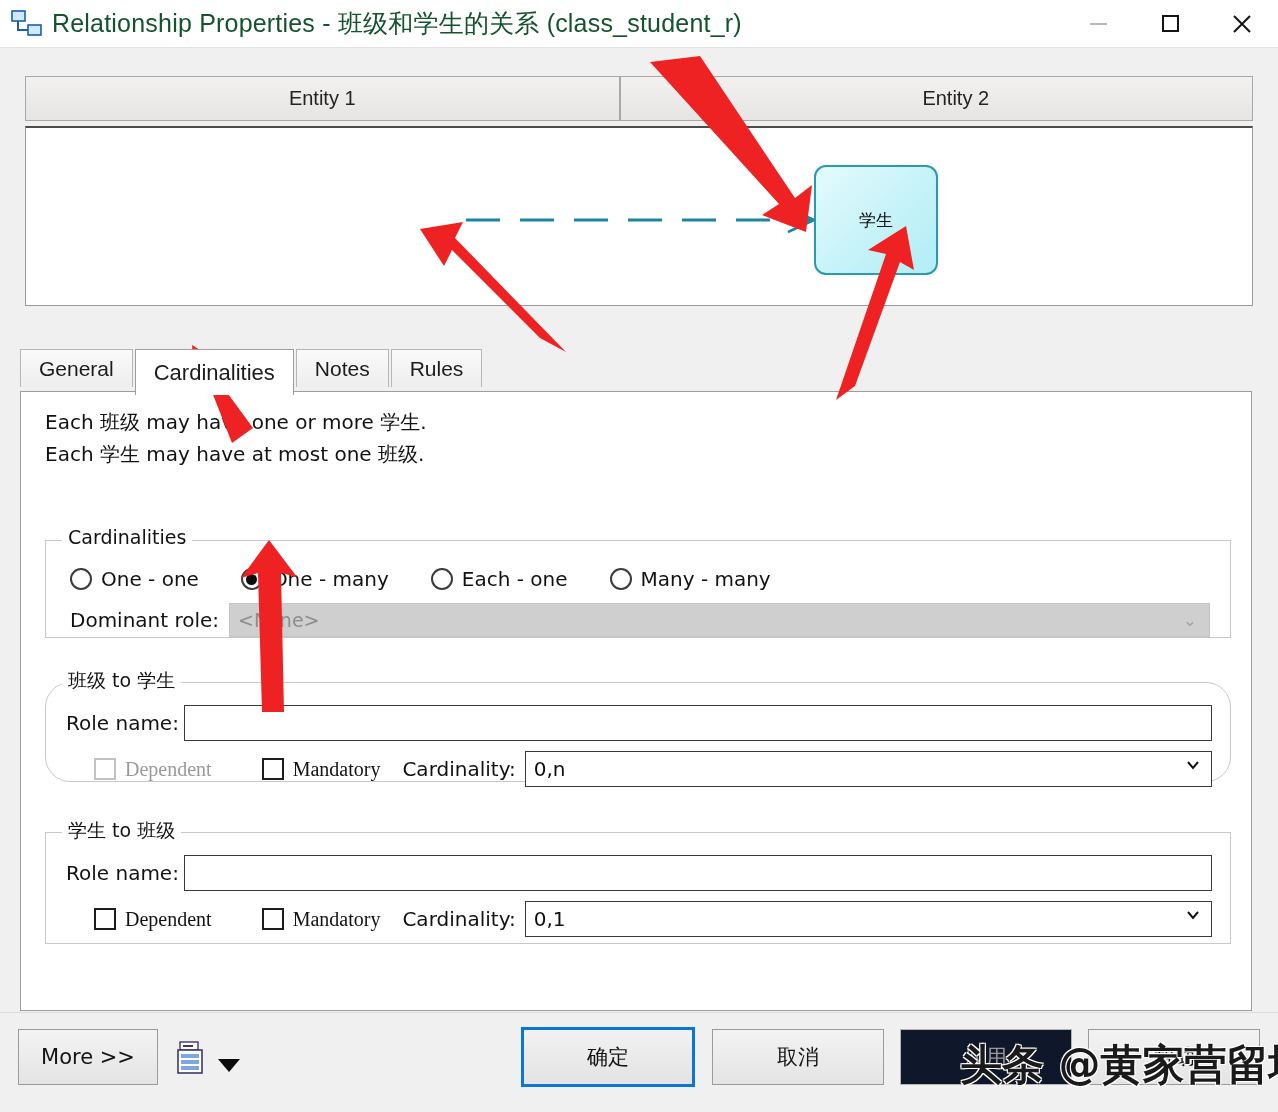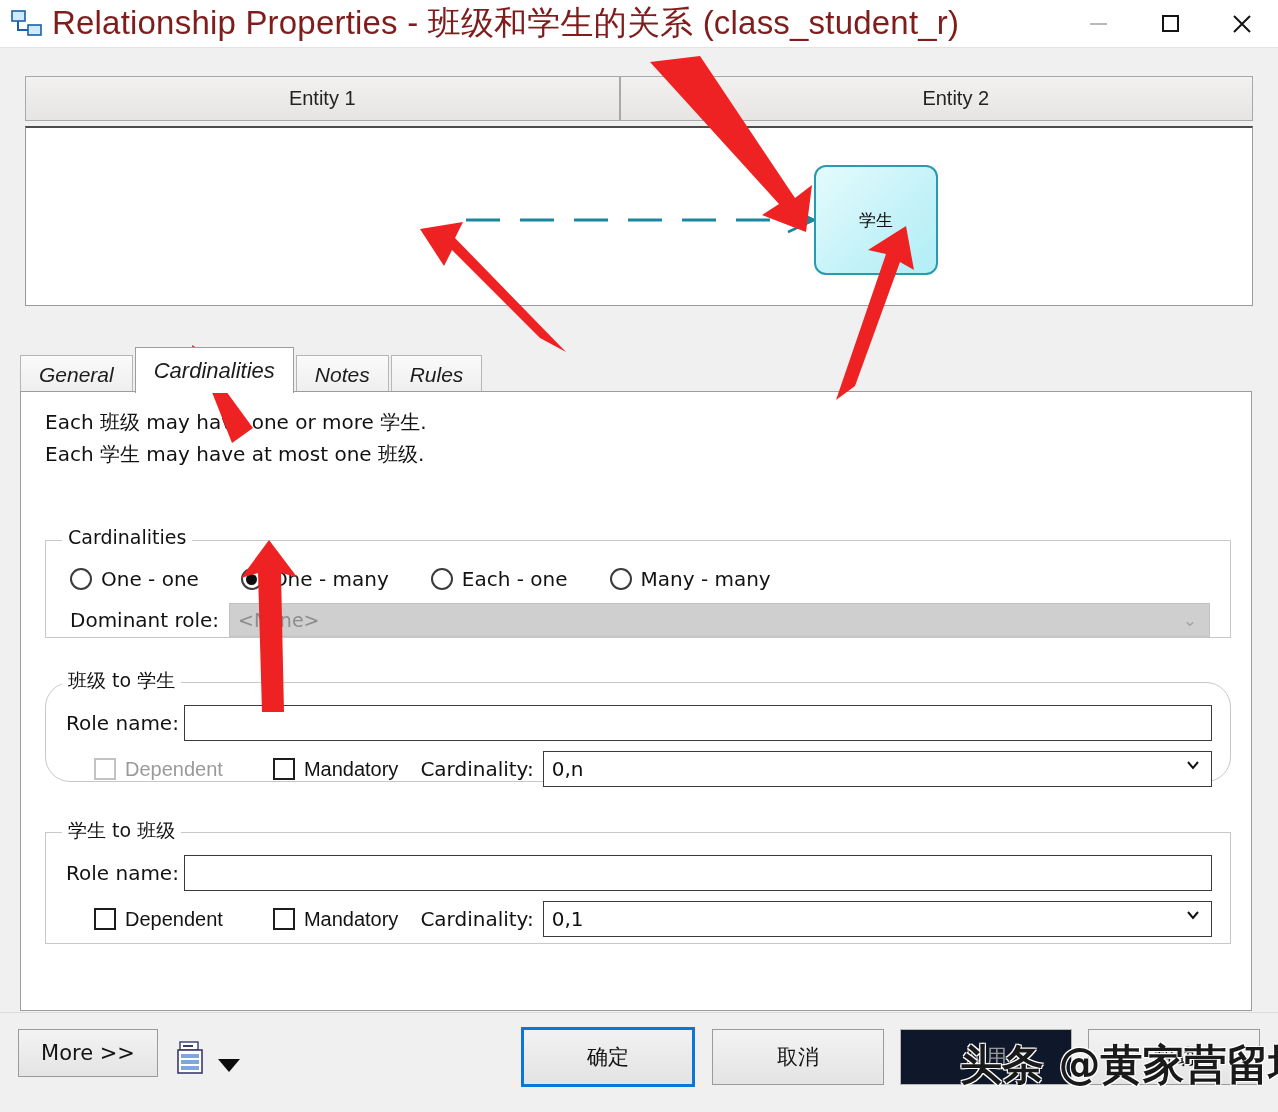--- a/index.html
+++ b/index.html
@@ -21,21 +21,21 @@
     width: 1278px; height: 47px;
     background: #ffffff;
     display: flex; align-items: center;
   }
   .title-icon {
     width: 34px; height: 30px;
     margin-left: 10px; margin-right: 8px;
     position: relative; flex: none;
   }
   .title-text {
-    font-size: 33px; color: #7f1d1d;
+    font-size: 25px; color: #14532d;
     letter-spacing: .2px; white-space: nowrap;
   }
   .winbtns {
     margin-left: auto; display: flex; height: 47px;
   }
   .winbtn {
     width: 72px; height: 47px;
     display: flex; align-items: center; justify-content: center;
     font-size: 19px; color: #121212;
   }
@@ -89,21 +89,21 @@
     font-size: 17px; color: #0d0d0d;
     font-family: "DejaVu Sans", sans-serif;
   }
   .ent-box.left  { left: 314px; }
   .ent-box.right { left: 788px; }
 
   
   .tabstrip {
     position: absolute; left: 20px; top: 300px;
     width: 1232px; height: 44px;
-    display: flex; align-items: flex-end; font-style: italic;
+    display: flex; align-items: flex-start;
   }
   .tab {
     height: 38px; padding: 0 18px;
     background: linear-gradient(#fafafa, #eeeeee);
     border: 1px solid #b6b6b6;
     border-bottom: none;
     display: flex; align-items: center;
     font-size: 21px; color: #1c1c1c;
     position: relative; top: 1px;
   }
@@ -197,21 +197,21 @@
     background: #ffffff; border: 1px solid #3a3a3a;
   }
 
   .opt-row {
     position: absolute; left: 20px; top: 68px;
     display: flex; align-items: center; width: 1146px;
   }
   .chk {
     display: flex; align-items: center; margin-right: 22px;
     font-size: 20px; color: #121212; white-space: nowrap;
-    font-family: Liberation Sans, sans-serif;
+    font-family: Liberation Serif, serif;
     padding-left: 28px;
   }
   .chk .cbox {
     width: 22px; height: 22px; border: 2px solid #1d1d1d;
     background: #fff; margin-right: 9px; flex: none;
   }
   .chk.disabled { color: #9a9a9a; }
   .chk.disabled .cbox { border-color: #c2c2c2; }
 
   .card-label { font-size: 20px; color: #121212; margin-right: 9px; white-space: nowrap;
@@ -236,21 +236,21 @@
     border-top: 1px solid #dcdcdc;
   }
   .btn {
     position: absolute;
     background: linear-gradient(#f3f3f3, #e4e4e4);
     border: 1px solid #9b9b9b;
     display: flex; align-items: center; justify-content: center;
     font-size: 21px; color: #141414;
     font-family: "DejaVu Sans", sans-serif;
   }
-  .btn.more    { left: 18px;  top: 16px; width: 140px; height: 48px; }
+  .btn.more    { left: 18px;  top: 16px; width: 140px; height: 56px; }
   .btn.ok      { left: 521px; top: 14px; width: 174px; height: 60px;
                  border: 3px solid #0a76d6; background: linear-gradient(#f2f2f2,#e3e3e3); }
   .btn.cancel  { left: 712px; top: 16px; width: 172px; height: 56px; }
   .btn.apply   { left: 900px; top: 16px; width: 172px; height: 56px;
                  background: #0f172a; border-color: #b6b6b6; color: #9a9a9a; }
   .btn.help    { left: 1088px;top: 16px; width: 172px; height: 56px; }
 
   .rep-icon {
     position: absolute; left: 176px; top: 28px;
     width: 30px; height: 34px;

